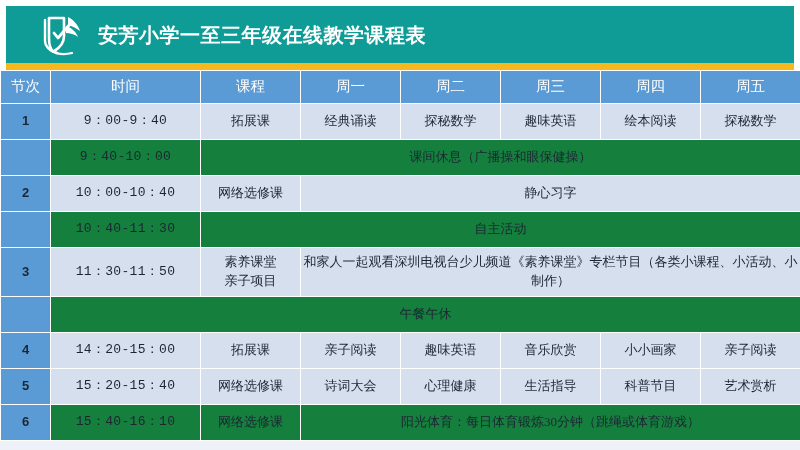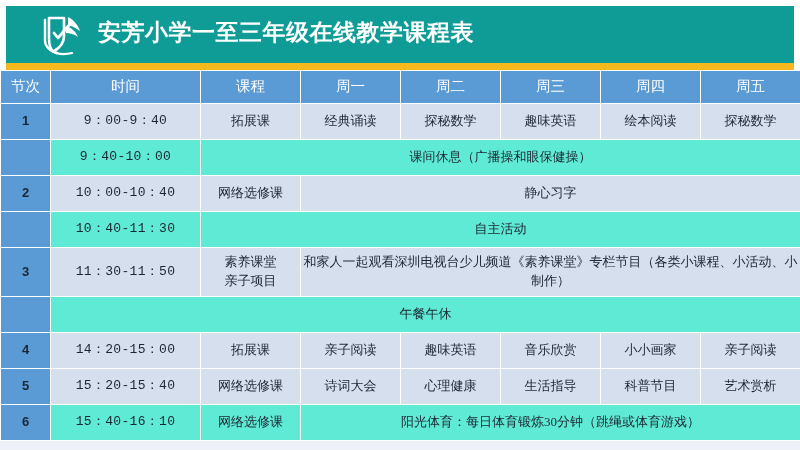--- a/index.html
+++ b/index.html
@@ -34,22 +34,22 @@
     padding-left: 34px;
   }
   .logo-mark {
     width: 46px;
     height: 42px;
     flex: 0 0 auto;
     margin-right: 12px;
   }
   .banner-title {
     color: #ffffff;
-    font-family: Liberation Mono, monospace;
-    font-size: 23px;
+    font-family: Liberation Sans, sans-serif;
+    font-size: 20px;
     font-weight: bold;
     letter-spacing: 0.5px;
     line-height: 1;
     white-space: nowrap;
   }
   .yellow-strip {
     width: 800px;
     height: 7px;
     background: #f6b91d;
     box-sizing: border-box;
@@ -91,21 +91,21 @@
     font-weight: normal;
   }
   td.period-cell {
     background: #5b9bd5;
     color: #ffffff;
     font-family: "Liberation Sans", "DejaVu Sans", sans-serif;
     font-size: 12px;
     font-weight: bold;
   }
   tr.band-a td:not(.period-cell) { background: #d6dfee; }
-  tr.band-b td:not(.period-cell) { background: #5eead4; }
+  tr.band-b td:not(.period-cell) { background: #15803d; }
 
   td.time-cell {
     font-family: Liberation Mono, monospace;
     font-size: 13px;
     letter-spacing: 0.3px;
     color: #10161f;
   }
   tr.h-tall td { height: 29px; }
   tr.h-double td { height: 42px; }
   td.wide-text { font-size: 13px; }

